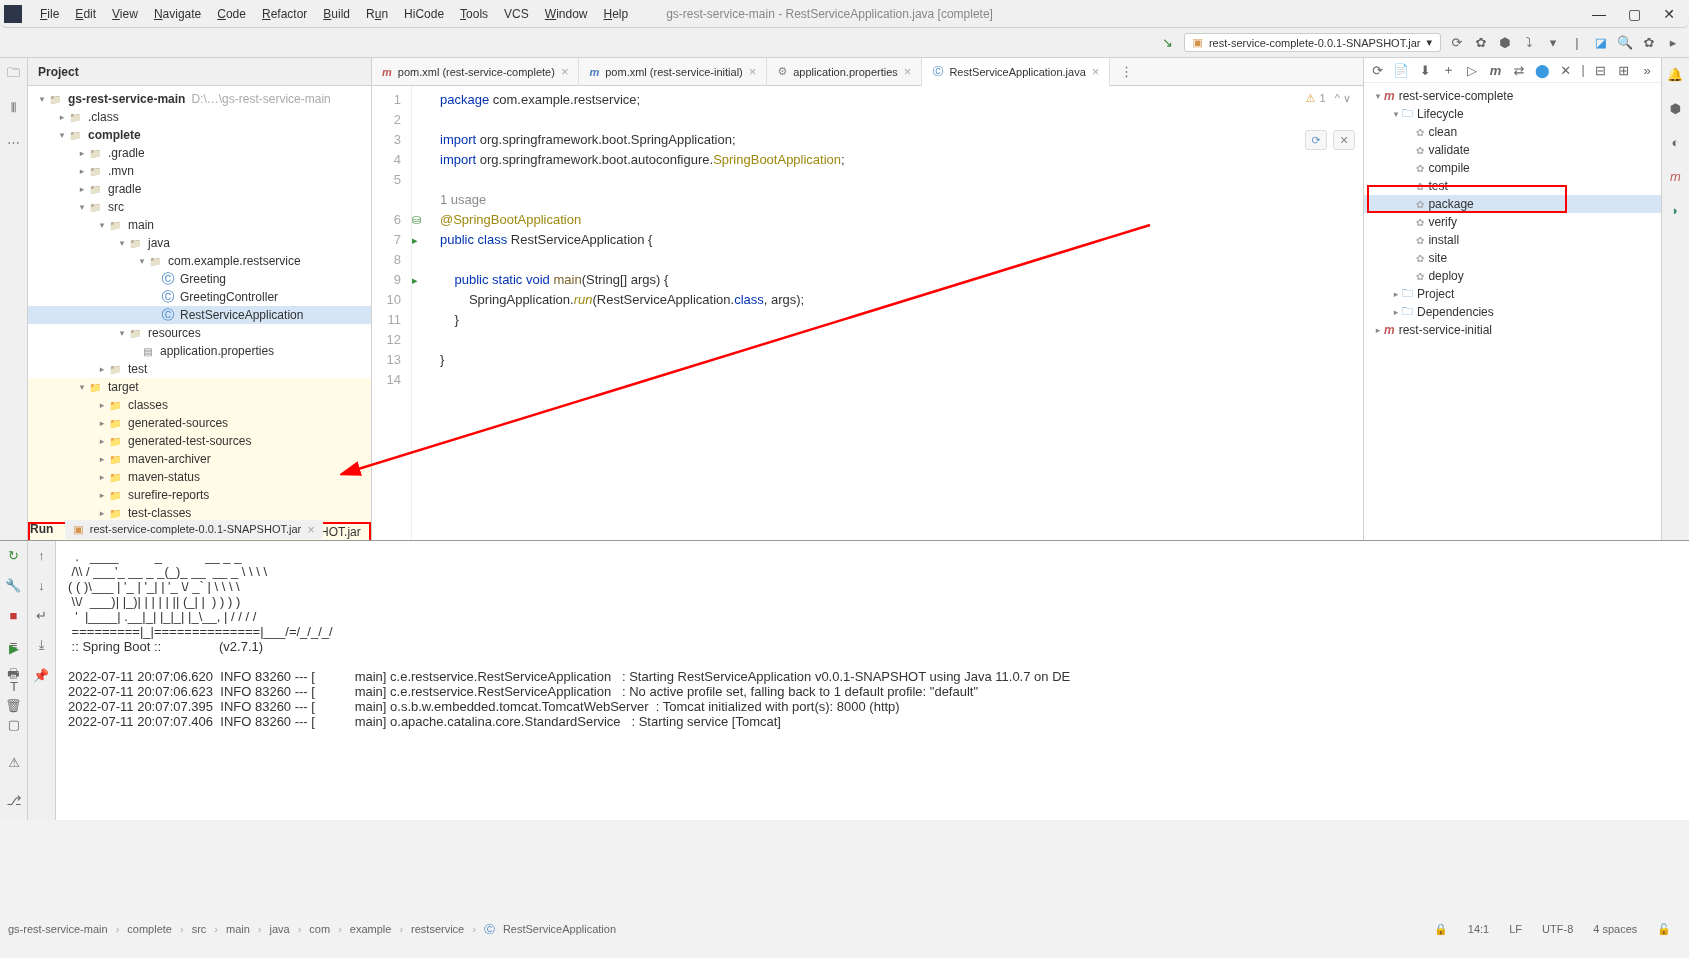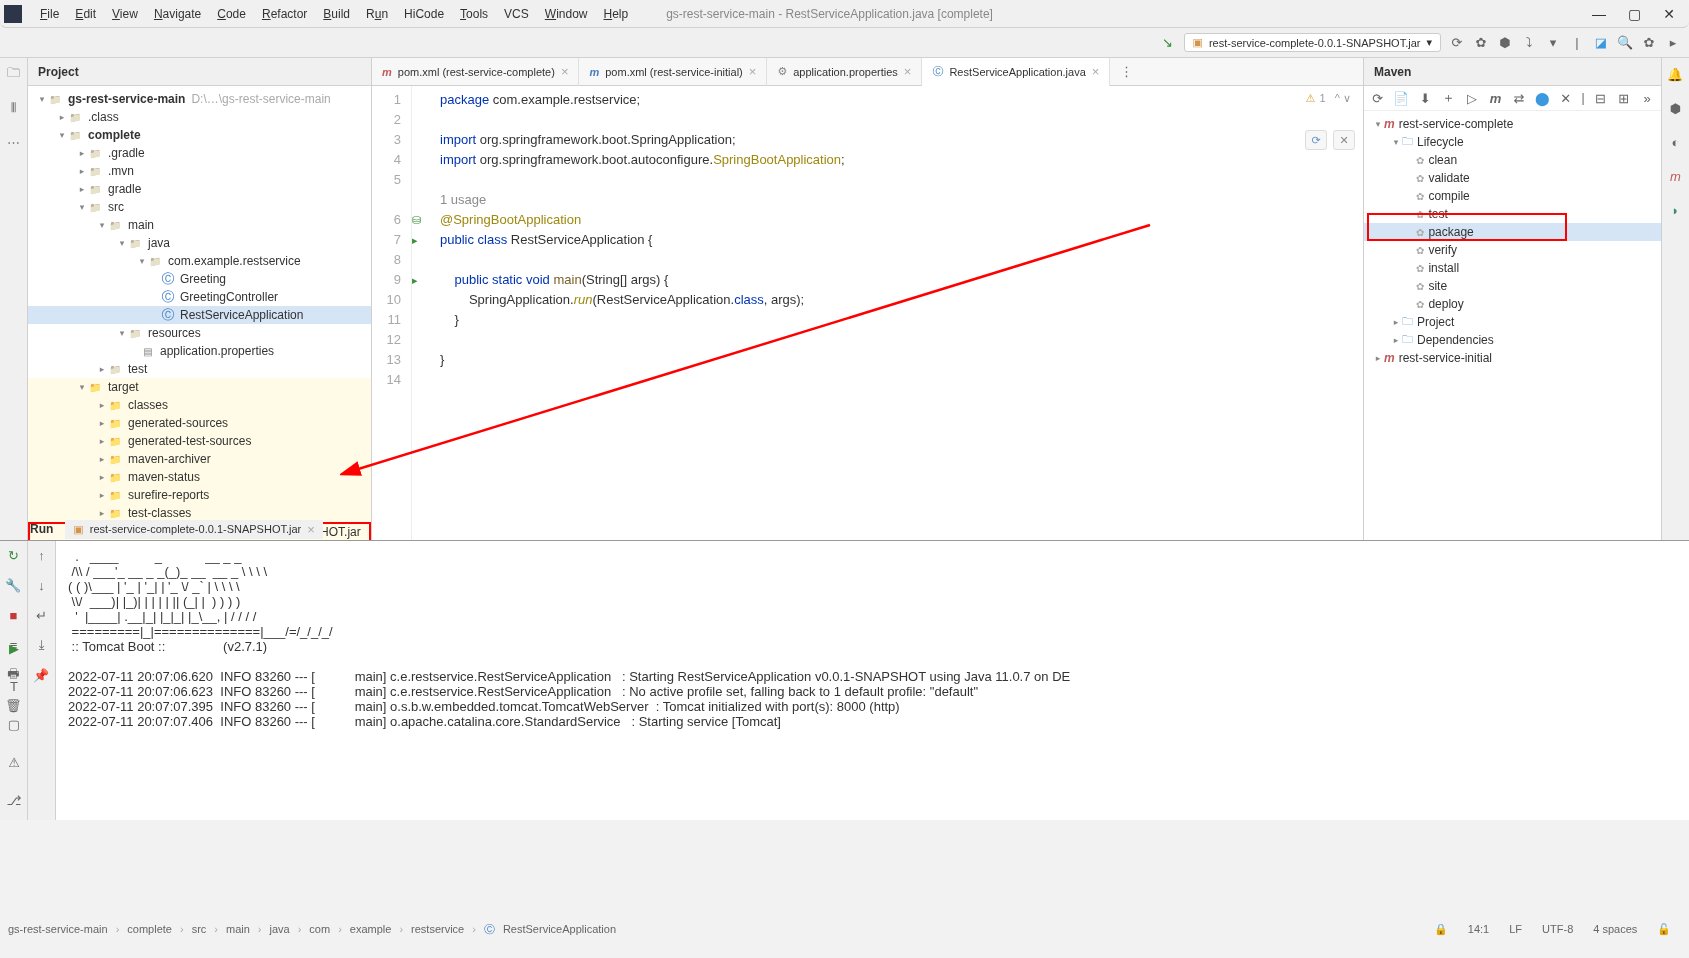--- a/index.html
+++ b/index.html
@@ -328,23 +328,20 @@
     <span class="k">public </span><span class="k">static </span><span class="k">void </span><span class="m">main</span><span>(String[] args) {</span>
         <span>SpringApplication.</span><span style="font-style:italic;" class="yel">run</span><span>(RestServiceApplication.</span><span class="k">class</span><span>, args);</span>
 <span>    }</span>
 
 <span>}</span>
 </div>
     </div>
   </div>
 
   <div class="maven-panel">
-    <div class="panel-header">
-        <span>Maven</span>
-      </div>
     <div class="maven-tb">
       <span class="tb-icon">⟳</span>
       <span class="tb-icon">📄</span>
       <span class="tb-icon">⬇</span>
       <span class="tb-icon">＋</span>
       <span class="tb-icon">▷</span>
       <span class="tb-icon" style="font-weight:bold;font-style:italic;">m</span>
       <span class="tb-icon">⇄</span>
       <span class="tb-icon" style="color:#3b99e0;">⬤</span>
       <span class="tb-icon">✕</span>
@@ -453,21 +450,21 @@
     <span class="tb-icon">↵</span>
     <span class="tb-icon">⤓</span>
     <span class="tb-icon">📌</span>
   </div>
   <div class="console"><span>  .   ____          _            __ _ _</span>
 <span> /\\ / ___'_ __ _ _(_)_ __  __ _ \ \ \ \</span>
 <span>( ( )\___ | '_ | '_| | '_ \/ _` | \ \ \ \</span>
 <span> \\/  ___)| |_)| | | | | || (_| |  ) ) ) )</span>
 <span>  '  |____| .__|_| |_|_| |_\__, | / / / /</span>
 <span> =========|_|==============|___/=/_/_/_/</span>
-<span> :: Tomcat Boot ::                (v2.7.1)</span>
+<span> :: Spring Boot ::                (v2.7.1)</span>
 
 <span>2022-07-11 20:07:06.620  INFO 83260 --- [           main] c.e.restservice.RestServiceApplication   : Starting RestServiceApplication v0.0.1-SNAPSHOT using Java 11.0.7 on DE</span>
 <span>2022-07-11 20:07:06.623  INFO 83260 --- [           main] c.e.restservice.RestServiceApplication   : No active profile set, falling back to 1 default profile: "default"</span>
 <span>2022-07-11 20:07:07.395  INFO 83260 --- [           main] o.s.b.w.embedded.tomcat.TomcatWebServer  : Tomcat initialized with port(s): 8000 (http)</span>
 <span>2022-07-11 20:07:07.406  INFO 83260 --- [           main] o.apache.catalina.core.StandardService   : Starting service [Tomcat]</span></div>
 </div>
 
 <div style="position:absolute;left:0;top:640px;width:28px;display:flex;flex-direction:column;align-items:center;gap:22px;">
   <span class="tb-icon" style="color:#3a8f3a;">▶</span>
   <span class="tb-icon">T</span>

